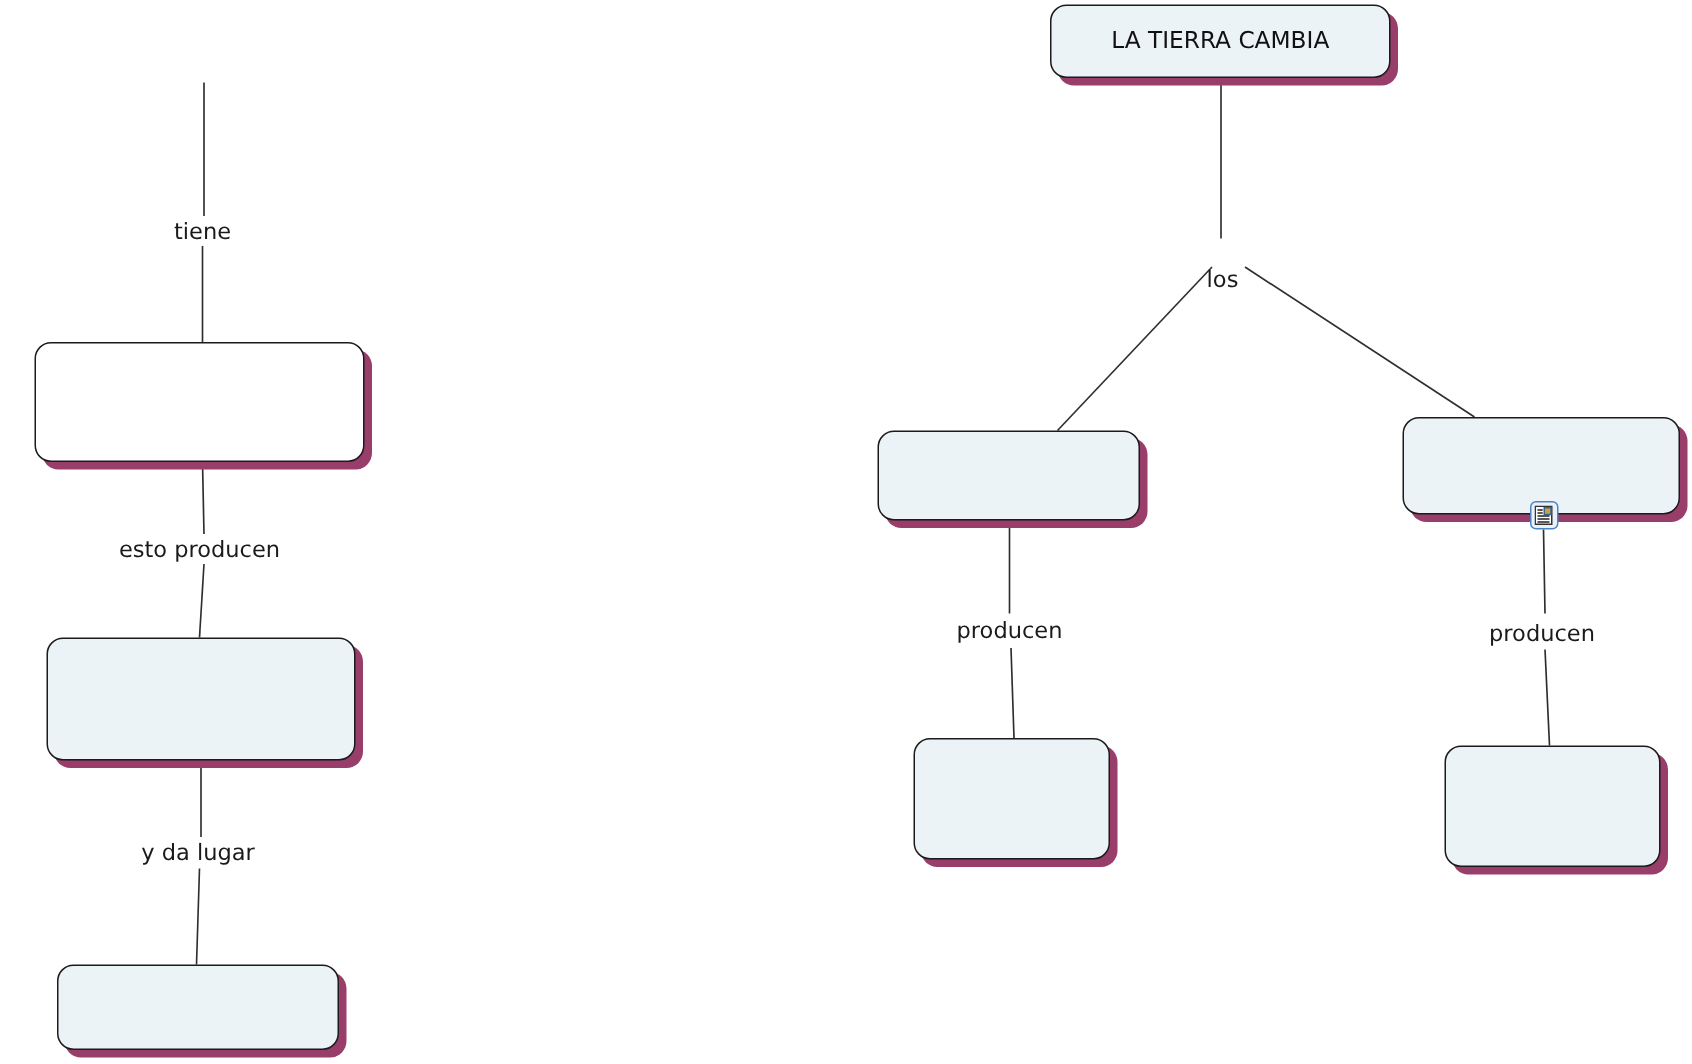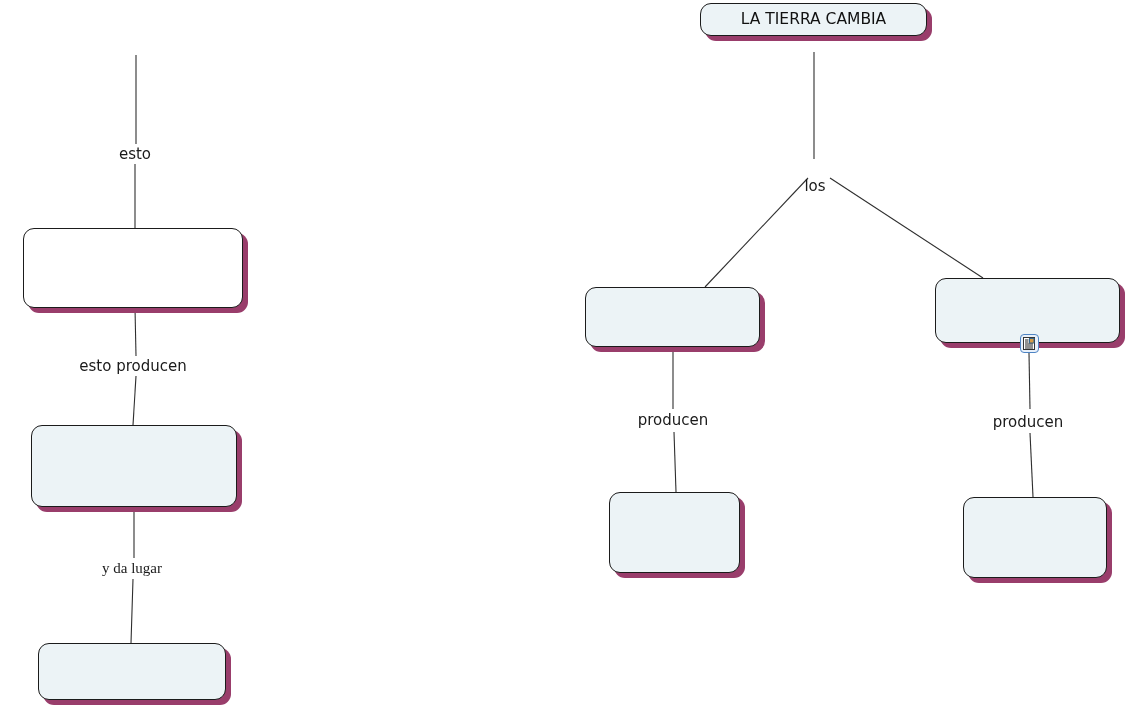--- a/index.html
+++ b/index.html
@@ -76,33 +76,33 @@
     <line x1="814" y1="52" x2="814" y2="159"></line>
     <line x1="808" y1="178" x2="705" y2="287"></line>
     <line x1="830" y1="178" x2="983" y2="278"></line>
     <line x1="673" y1="347" x2="673" y2="409"></line>
     <line x1="674" y1="432" x2="676" y2="492"></line>
     <line x1="1029" y1="353" x2="1030" y2="409"></line>
     <line x1="1030" y1="433" x2="1033" y2="497"></line>
   </svg>
 
 
-  <div class="label" style="left:85px; top:144px; width:100px;">esto</div>
+  <div class="label" style="left:85px; top:144px; width:100px;">tiene</div>
 
   <div class="node white" style="left:23px; top:228px; width:220px; height:80px;"></div>
 
   <div class="label" style="left:53px; top:356px; width:160px;">esto producen</div>
 
   <div class="node" style="left:31px; top:425px; width:206px; height:82px;"></div>
 
-  <div class="label" style="left:52px; top:558px; width:160px;font-family:Liberation Serif, serif;">y da lugar</div>
+  <div class="label" style="left:52px; top:558px; width:160px;">y da lugar</div>
 
   <div class="node" style="left:38px; top:643px; width:188px; height:57px;"></div>
 
-  <div class="node root-right" style="left:700px; top:3px; width:227px; height:33px;">
+  <div class="node root-right" style="left:700px; top:3px; width:227px; height:49px;">
     <span>LA TIERRA CAMBIA</span>
   </div>
 
   <div class="label" style="left:775px; top:176px; width:80px;">los</div>
 
   <div class="node" style="left:585px; top:287px; width:175px; height:60px;"></div>
 
   <div class="node" style="left:935px; top:278px; width:185px; height:65px;"></div>
 
   <div class="resource-icon">

